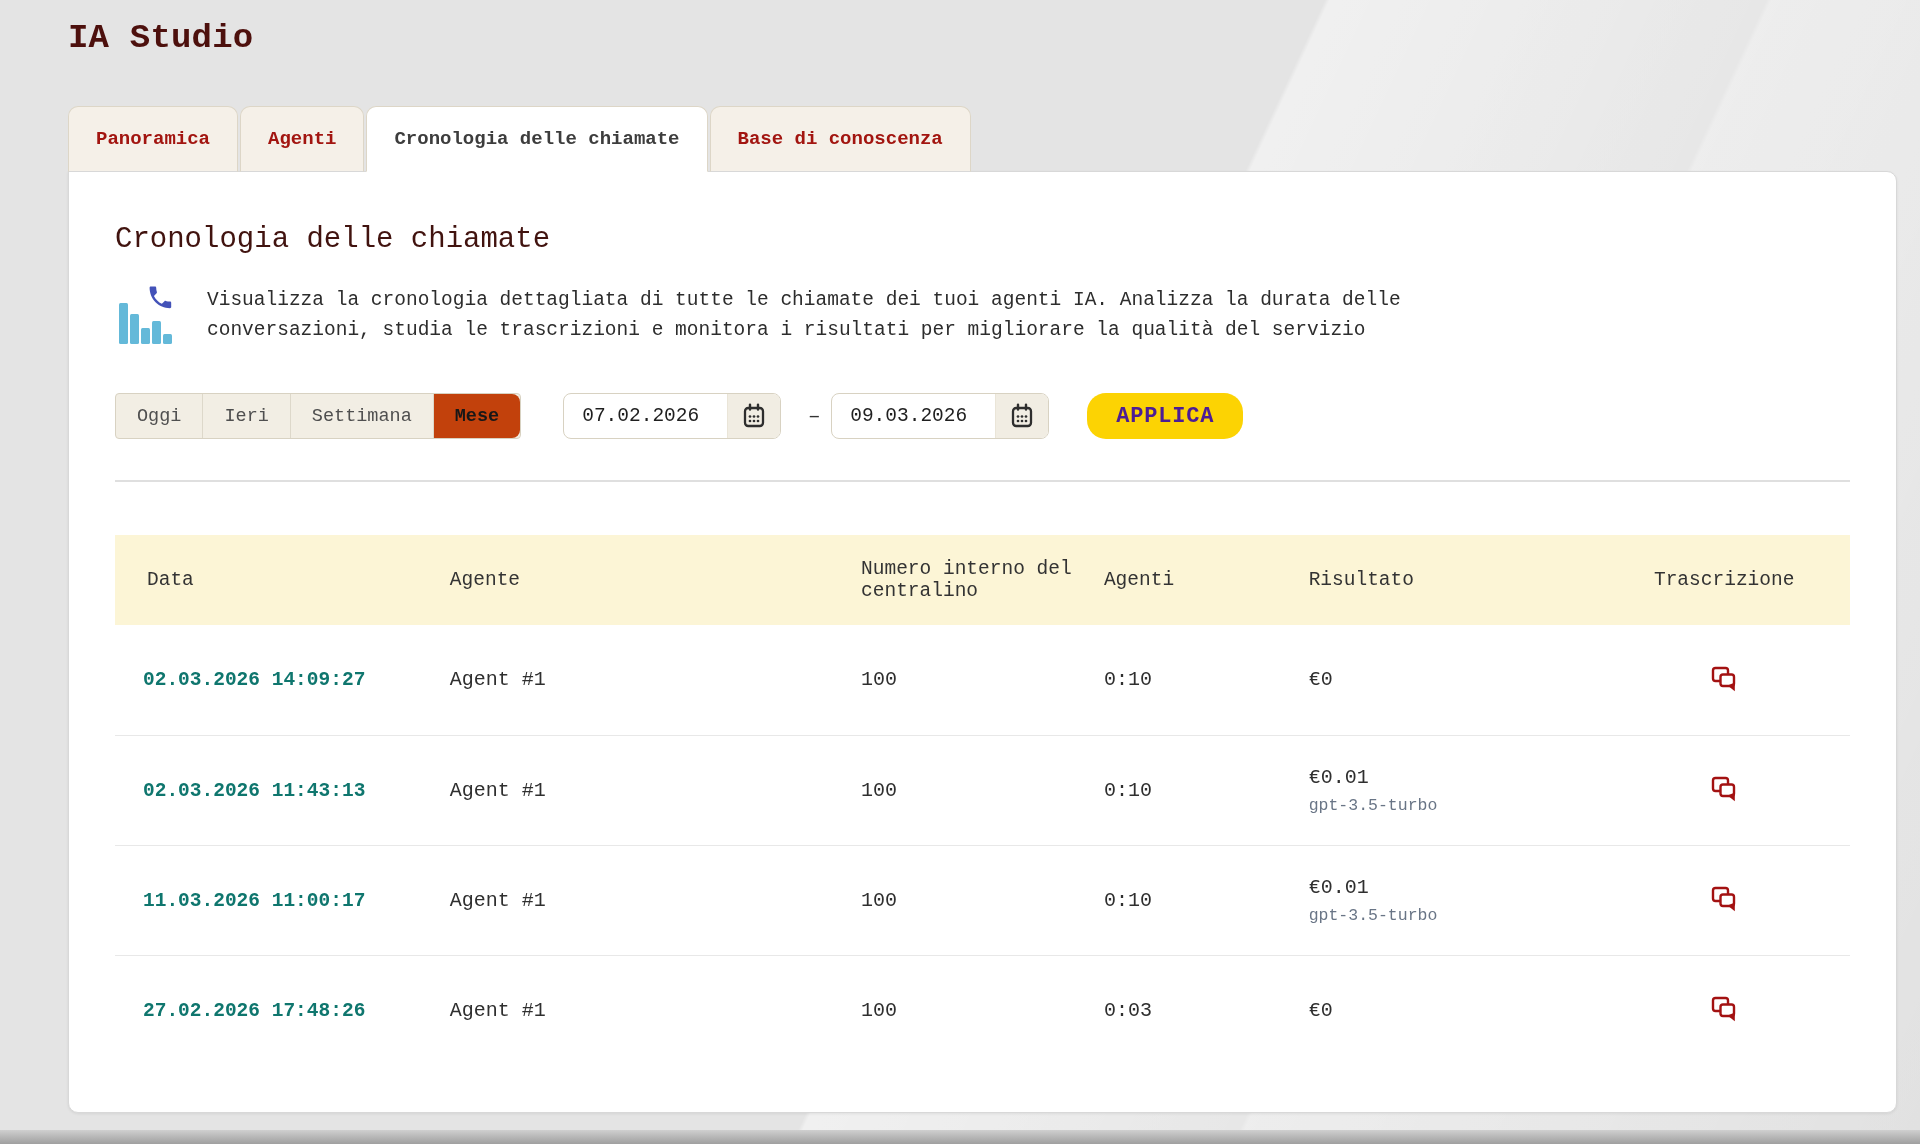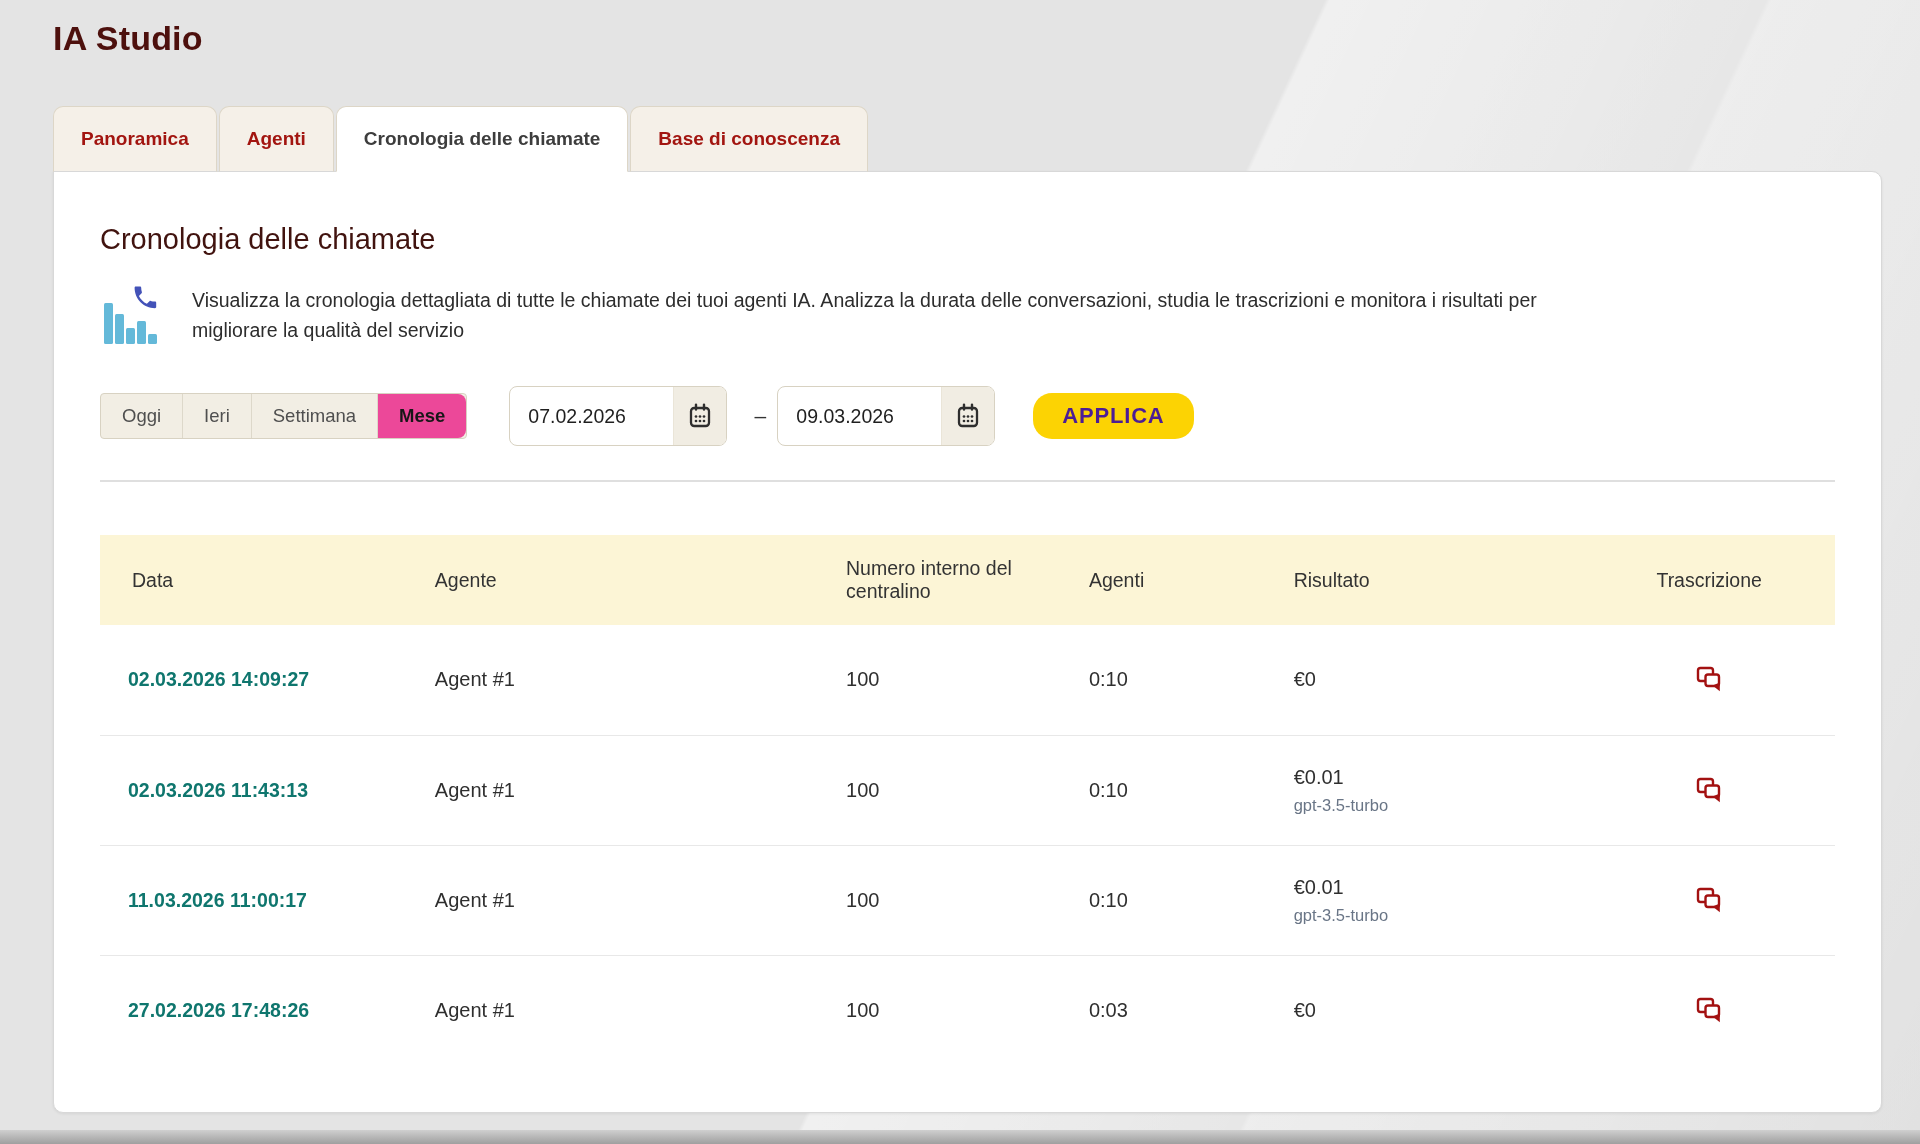--- a/index.html
+++ b/index.html
@@ -10,21 +10,21 @@
   }
   
   .bg-deco{position:absolute;inset:0;pointer-events:none;
     background:
       linear-gradient(115deg, rgba(255,255,255,0) 54%, rgba(255,255,255,0.45) 54.2%, rgba(255,255,255,0.18) 72%, rgba(255,255,255,0.4) 72.2%, rgba(255,255,255,0.15) 100%),
       linear-gradient(295deg, rgba(0,0,0,0.035) 0%, rgba(0,0,0,0) 40%);
   }
   .bottom-band{position:absolute;left:0;right:0;bottom:0;height:14px;
     background:linear-gradient(180deg,#cfcfcf,#9f9f9f);}
 
-  .content{position:absolute;left:53px;top:0;width:1829px;}
+  .content{position:absolute;left:68px;top:0;width:1829px;font-family:Liberation Mono, monospace;}
 
   .page-title{
     margin:20px 0 0 0;font-size:34px;line-height:36px;font-weight:bold;
     color:#4d100d;letter-spacing:.2px;
   }
 
   
   .tabs{display:flex;margin-top:42px;position:relative;z-index:2;margin-bottom:-1px;}
   .tab{
     height:66px;display:flex;align-items:center;padding:0 27px;
@@ -49,23 +49,23 @@
 
   
   .filter-row{display:flex;align-items:center;margin-top:46px;height:46px;}
   .segmented{display:inline-flex;height:46px;border:1px solid #d8d2c2;border-radius:4px;
     overflow:hidden;background:#f2eee4;box-sizing:border-box;}
   .segmented button{
     height:100%;border:none;background:transparent;border-right:1px solid #ddd8ca;
     padding:0 21px;font-family:inherit;font-size:18.5px;color:#4f4f4f;cursor:pointer;
   }
   .segmented button:last-child{border-right:none;}
-  .segmented button.selected{background:#ec4899;color:#171717;font-weight:bold;border-radius:0 8px 8px 0;}
-
-  .date-field{display:inline-flex;height:60px;width:218px;border:1px solid #d8d2c2;
+  .segmented button.selected{background:#c2410c;color:#171717;font-weight:bold;border-radius:0 8px 8px 0;}
+
+  .date-field{display:inline-flex;height:46px;width:218px;border:1px solid #d8d2c2;
     border-radius:8px;overflow:hidden;background:#fff;box-sizing:border-box;margin-left:42px;}
   .date-field input{
     flex:1;min-width:0;border:none;outline:none;background:transparent;
     font-family:inherit;font-size:19.5px;color:#1f1f1f;padding:0 0 0 18px;
   }
   .cal-btn{width:52px;background:#f1ede3;display:flex;align-items:center;justify-content:center;
     cursor:pointer;border-left:1px solid #eae5d8;}
   .range-dash{margin:0 0 0 16px;font-size:21px;color:#333;width:34px;text-align:center;}
   .date-field.second{margin-left:0;}
 

